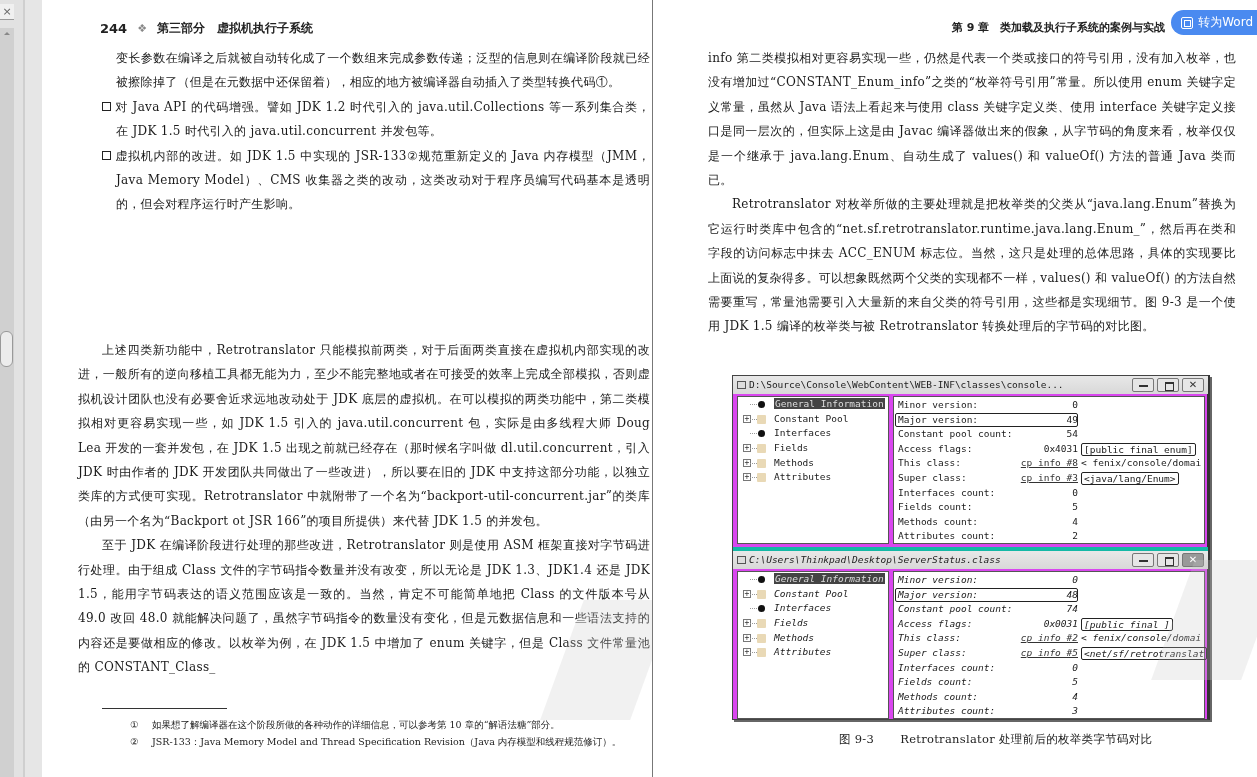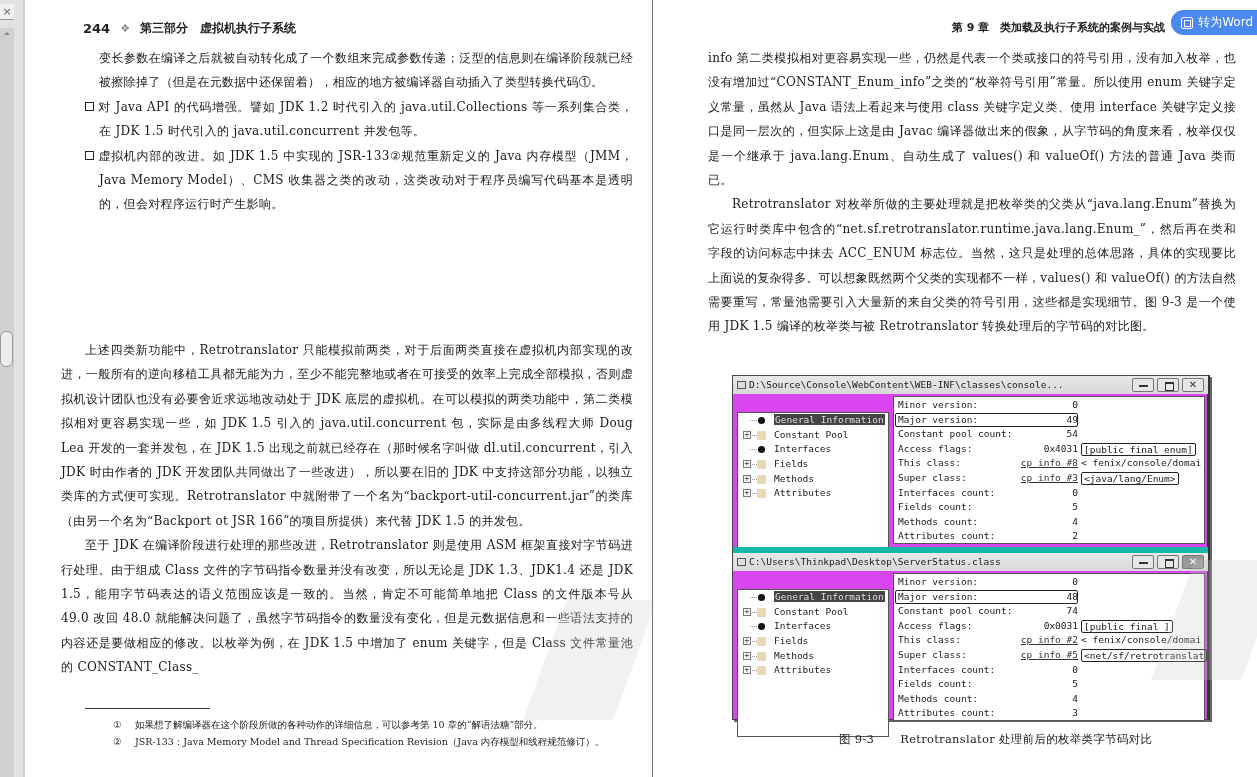--- a/index.html
+++ b/index.html
@@ -8,21 +8,21 @@
 
   
   .sidebar { position: absolute; left: 0; top: 0; width: 24px; height: 777px; background: #e2e2e2; border-right: 1px solid #cfcfcf; }
   .sidebar .close { position: absolute; left: 0; top: 4px; width: 14px; height: 16px; background: #f0f0f0; border-bottom: 1px solid #999; font-family: "DejaVu Sans", sans-serif; font-size: 11px; color: #666; line-height: 16px; text-align: center; }
   .sidebar .track { position: absolute; left: 0; top: 28px; width: 14px; height: 749px; background: #d0d0d0; }
   .sidebar .arrow-up { position: absolute; left: 4px; top: 4px; width: 0; height: 0; border-left: 3px solid transparent; border-right: 3px solid transparent; border-bottom: 3px solid #888; }
   .sidebar .thumb { position: absolute; left: 0; top: 303px; width: 13px; height: 36px; background: #ececec; border: 1px solid #999; border-radius: 6px; }
 
   
   .page { position: absolute; top: 0; height: 777px; background: #ffffff; overflow: hidden; }
-  .page-left { left: 25px; width: 627px; }
+  .page-left { left: 42px; width: 627px; }
   .page-right { left: 653px; width: 604px; }
   .divider { position: absolute; left: 652px; top: 0; width: 1px; height: 777px; background: #777; }
 
   .header-left { position: absolute; left: 58px; top: 20px; font-family: "DejaVu Sans", sans-serif; font-size: 12px; font-weight: bold; color: #222; display: flex; align-items: center; }
   .header-left .pn { font-size: 13px; margin-right: 10px; }
   .header-left .dots { margin-right: 10px; color: #888; font-size: 11px; }
   .header-right { position: absolute; right: 76px; top: 20px; font-family: "DejaVu Sans", sans-serif; font-size: 11px; font-weight: bold; color: #222; }
   .header-right .dots { color: #888; margin-left: 6px; font-size: 11px; }
 
   .to-word { position: absolute; right: -10px; top: 10px; height: 25px; padding: 0 14px 0 10px; background: #4a8af0; color: #fff; border-radius: 13px 0 0 13px; font-family: "DejaVu Sans", sans-serif; font-size: 12px; line-height: 25px; display: flex; align-items: center; gap: 5px; }
@@ -38,30 +38,30 @@
   .bullet .box { display: inline-block; width: 9px; height: 9px; border: 1.5px solid #222; margin-right: 4px; vertical-align: 0px; text-indent: 0; }
 
   .fn-line { position: absolute; left: 60px; top: 708px; width: 125px; height: 1px; background: #333; }
   .footnotes { position: absolute; left: 88px; top: 716px; font-size: 9.5px; line-height: 17px; color: #222; }
   .footnotes .mark { display: inline-block; width: 22px; }
 
   
   .figure { position: absolute; left: 79px; top: 375px; width: 478px; height: 345px; background: #d946ef; border: 1px solid #444; border-right: 3px solid #333; box-shadow: 2px 2px 0 #666; }
   .win { position: absolute; left: 0; width: 475px; height: 170px; }
   .win.w1 { top: 0; }
-  .win.w2 { top: 171px; border-top: 6px solid #14b8a6; }
+  .win.w2 { top: 171px; border-top: 4px solid #14b8a6; font-style: italic; }
   .titlebar { position: absolute; left: 0; top: 0; width: 100%; height: 18px; background: linear-gradient(#e8e8e8, #d8d8d8); font-family: "DejaVu Sans Mono", "Liberation Mono", monospace; font-size: 9.5px; line-height: 18px; padding-left: 4px; color: #222; white-space: nowrap; overflow: hidden; }
   .titlebar .ico { display: inline-block; width: 9px; height: 8px; border: 1px solid #555; margin-right: 3px; vertical-align: -1px; background: #ddd; }
   .wbtns { position: absolute; right: 4px; top: 2px; display: flex; gap: 3px; }
   .wbtn { width: 22px; height: 14px; border: 1px solid #777; border-radius: 2px; background: #e6e6e6; position: relative; }
   .wbtn.min:after { content: ""; position: absolute; left: 6px; top: 6px; width: 9px; height: 2px; background: #333; }
   .wbtn.max:after { content: ""; position: absolute; left: 7px; top: 3px; width: 7px; height: 6px; border: 1px solid #333; border-top-width: 2px; }
   .wbtn.cls { font-family: "DejaVu Sans", sans-serif; font-size: 10px; font-weight: bold; text-align: center; line-height: 12px; color: #333; }
   .wbtn.cls.dark { background: #999; color: #fff; }
-  .tree { position: absolute; left: 4px; top: 20px; width: 152px; height: 148px; background: #fff; border: 1px solid #555; font-family: "DejaVu Sans Mono", "Liberation Mono", monospace; font-size: 9.5px; margin-top: 16px; }
+  .tree { position: absolute; left: 4px; top: 20px; width: 152px; height: 148px; background: #fff; border: 1px solid #555; font-family: "DejaVu Sans Mono", "Liberation Mono", monospace; font-size: 9.5px; }
   .tree-item { position: relative; height: 14.7px; line-height: 14.7px; padding-left: 36px; white-space: nowrap; }
   .tree-item .exp { position: absolute; left: 5px; top: 3px; width: 8px; height: 8px; border: 1px solid #777; font-size: 8px; line-height: 6px; text-align: center; color: #333; background: #fff; }
   .tree-item .dot { position: absolute; left: 20px; top: 4px; width: 7px; height: 7px; border-radius: 50%; background: #111; }
   .tree-item .folder { position: absolute; left: 19px; top: 3px; width: 9px; height: 9px; background: #e9d9b6; border-radius: 1px; }
   .tree-item .line { position: absolute; left: 12px; top: 7px; width: 7px; border-top: 1px dotted #999; }
   .tree-item.sel .lbl { background: #444; color: #ddd; padding: 0 1px; }
   .props { position: absolute; left: 160px; top: 20px; width: 312px; height: 148px; background: #fff; border: 1px solid #555; font-family: "DejaVu Sans Mono", "Liberation Mono", monospace; font-size: 9.5px; padding-top: 1px; }
   .prow { position: relative; height: 14.6px; line-height: 14.6px; white-space: nowrap; }
   .prow .k { position: absolute; left: 4px; }
   .prow .v { position: absolute; right: 126px; text-align: right; }

